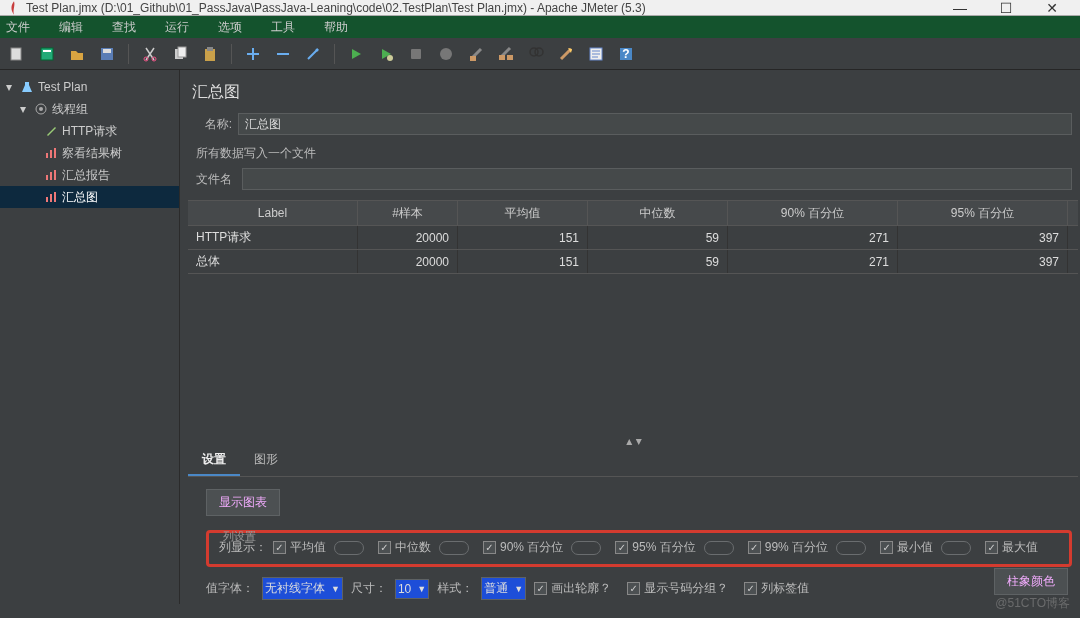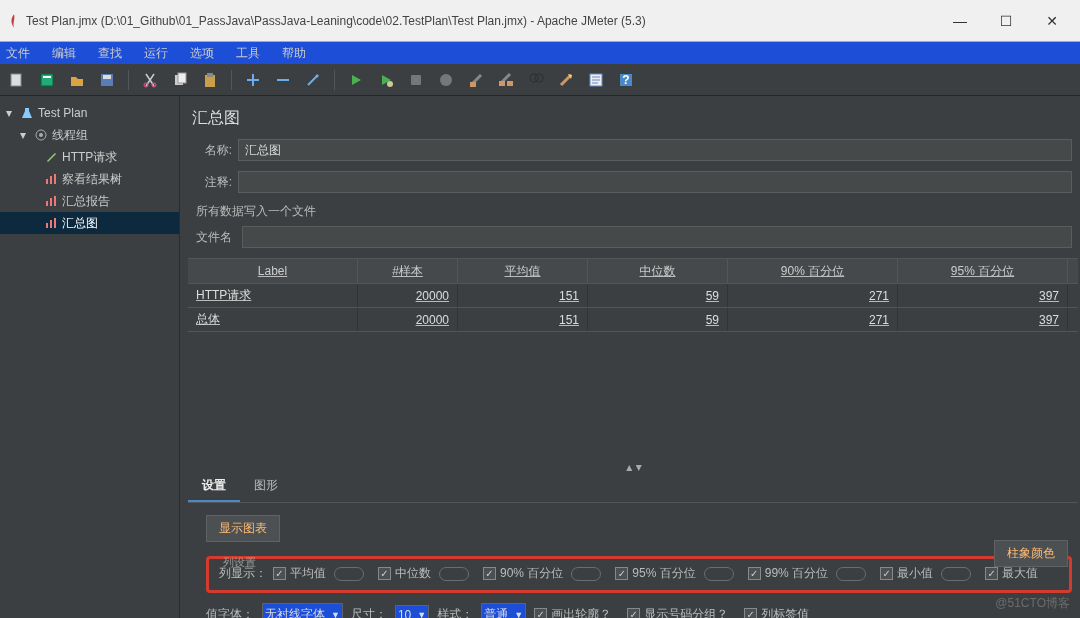--- a/index.html
+++ b/index.html
@@ -1,66 +1,66 @@
 <!DOCTYPE html>
 <html><head>
 <meta charset="utf-8">
 <style>
 * { box-sizing: border-box; margin: 0; padding: 0; font-family: "Microsoft YaHei", Arial, sans-serif; font-size: 12px; }
 body { width: 1080px; height: 618px; background: #3c3f41; color: #bbbbbb; overflow: hidden; position: relative; }
-.titlebar { height: 42px; background: #f0f0f0; display: flex; align-items: center; padding: 0 8px; color: #333; border-bottom: 1px solid #aaa; }
+.titlebar { height: 16px; background: #f0f0f0; display: flex; align-items: center; padding: 0 8px; color: #333; border-bottom: 1px solid #aaa; }
 .titlebar .feather { width: 12px; height: 16px; margin-right: 6px; }
 .titlebar .title-text { flex: 1; font-size: 12px; color: #444; }
 .titlebar .win-btns { display: flex; gap: 18px; padding-right: 6px; }
 .titlebar .win-btn { width: 28px; text-align: center; font-size: 14px; color: #333; }
-.menubar { height: 22px; background: #1d4ed8; display: flex; align-items: center; padding-left: 6px; gap: 22px; color: #ccc; }
+.menubar { height: 22px; background: #14532d; display: flex; align-items: center; padding-left: 6px; gap: 29px; color: #ccc; }
 .menubar span { cursor: default; }
 .toolbar { height: 32px; background: #3c3f41; display: flex; align-items: center; padding-left: 8px; gap: 12px; border-bottom: 1px solid #262626; }
 .toolbar .tb { width: 18px; height: 18px; display: flex; align-items: center; justify-content: center; }
 .toolbar .sep { width: 1px; height: 20px; background: #555; }
 .main { display: flex; height: calc(100% - 84px); }
 .tree { width: 180px; border-right: 1px solid #2b2b2b; padding-top: 6px; }
 .tree-node { display: flex; align-items: center; height: 22px; padding-left: 6px; gap: 4px; color: #ccc; cursor: default; }
 .tree-node.l1 { padding-left: 20px; }
 .tree-node.l2 { padding-left: 44px; }
 .tree-node.selected { background: #0d293e; color: #fff; }
 .tree-arrow { width: 10px; color: #ccc; }
 .tree-icon { width: 14px; height: 14px; display: inline-flex; align-items: center; justify-content: center; }
 .content { flex: 1; display: flex; flex-direction: column; padding: 8px 0 0 8px; overflow: hidden; }
 .page-title { font-size: 16px; color: #ddd; padding: 4px 0 10px 4px; }
 .form-row { display: flex; align-items: center; margin-bottom: 10px; }
 .form-label { width: 44px; text-align: right; color: #bbb; margin-right: 6px; }
 .form-input { flex: 1; height: 22px; background: #45494a; border: 1px solid #5a5d5e; color: #ddd; padding: 0 6px; margin-right: 8px; }
 .section-label { color: #bbb; padding-left: 8px; margin-bottom: 6px; }
 .file-row { display: flex; align-items: center; padding-left: 8px; margin-bottom: 10px; }
 .file-row .lbl { margin-right: 10px; }
-.table { border-top: 1px solid #555; border-bottom: 1px solid #555; margin-right: 2px; text-decoration: underline; }
+.table { border-top: 1px solid #555; border-bottom: 1px solid #555; margin-right: 2px; }
 .table .thead, .table .trow { display: grid; grid-template-columns: 170px 100px 130px 140px 170px 170px; height: 24px; align-items: center; }
 .table .thead { background: #46494b; color: #ccc; }
 .table .th { padding: 0 8px; border-right: 1px solid #555; text-align: center; height: 100%; display: flex; align-items: center; justify-content: center; }
 .table .th:first-child { text-align: center; }
 .table .trow { border-top: 1px solid #555; }
 .table .td { padding: 0 8px; border-right: 1px solid #333; text-align: right; color: #ddd; height: 100%; display: flex; align-items: center; justify-content: flex-end; }
 .table .td:first-child { text-align: left; justify-content: flex-start; }
 .spacer { flex: 1; }
 .splitter { height: 8px; display: flex; justify-content: center; align-items: center; color: #aaa; background: #3c3f41; }
 .tabs { display: flex; border-bottom: 1px solid #555; margin-right: 2px; }
 .tab { padding: 6px 14px; color: #bbb; cursor: default; }
 .tab.active { border-bottom: 2px solid #4a88c7; color: #eee; font-weight: bold; }
-.btn { background: #4c5052; border: 1px solid #5e6264; color: #fdba74; padding: 4px 12px; cursor: default; }
+.btn { background: #4c5052; border: 1px solid #5e6264; color: #f0abfc; padding: 4px 12px; cursor: default; }
 .bottom-panel { padding: 12px 8px 4px 18px; }
 .col-settings { border: 3px solid #d43b2f; border-radius: 4px; padding: 6px 10px 8px 10px; margin-top: 14px; display: flex; align-items: center; flex-wrap: wrap; position: relative; }
 .col-settings .legend-txt { position: absolute; top: -4px; left: 14px; color: #999; font-size: 11px; }
 .chk-item { display: flex; align-items: center; margin-right: 8px; }
 .chk { width: 13px; height: 13px; border: 1px solid #888; background: #4c5052; margin-right: 4px; display: inline-flex; align-items: center; justify-content: center; color: #ccc; font-size: 10px; }
 .rounded-slot { width: 30px; height: 14px; border: 1px solid #6a6d6f; border-radius: 7px; margin-right: 14px; }
 .font-row { display: flex; align-items: center; margin-top: 10px; gap: 8px; }
 .sel { background: #1d4ed8; border: 1px solid #5e6264; color: #ddd; padding: 2px 2px; display: inline-flex; align-items: center; gap: 6px; }
 .sel .caret { font-size: 9px; }
-.color-btn { position: absolute; right: 12px; top: 540px; }
+.color-btn { position: absolute; right: 12px; top: 568px; }
 .watermark { position: absolute; right: 10px; bottom: 6px; color: #888; opacity: .6; }
 svg { display: block; }
 </style>
 </head>
 <body>
 
 <div class="titlebar">
   <svg class="feather" viewBox="0 0 16 20">
       <path d="M8 1 C4 6 3 12 8 19 C6 12 10 7 8 1" fill="#c73c3c"></path>
     </svg>
@@ -265,24 +265,20 @@
     </div>
   </div>
 
   <div class="content">
     <div class="page-title">汇总图</div>
 
     <div class="form-row">
       <span class="form-label">名称:</span>
       <input class="form-input" value="汇总图" style="">
     </div>
-    <div class="form-row">
-      <span class="form-label">注释:</span>
-      <input class="form-input" value="" style="">
-    </div>
     <div class="section-label">所有数据写入一个文件</div>
     <div class="file-row">
       <span class="lbl">文件名</span>
       <input class="form-input" style="flex: 1 1 0%;">
     </div>
 
     <div class="table">
       <div class="thead">
         <div class="th">Label</div>
         <div class="th">#样本</div>

